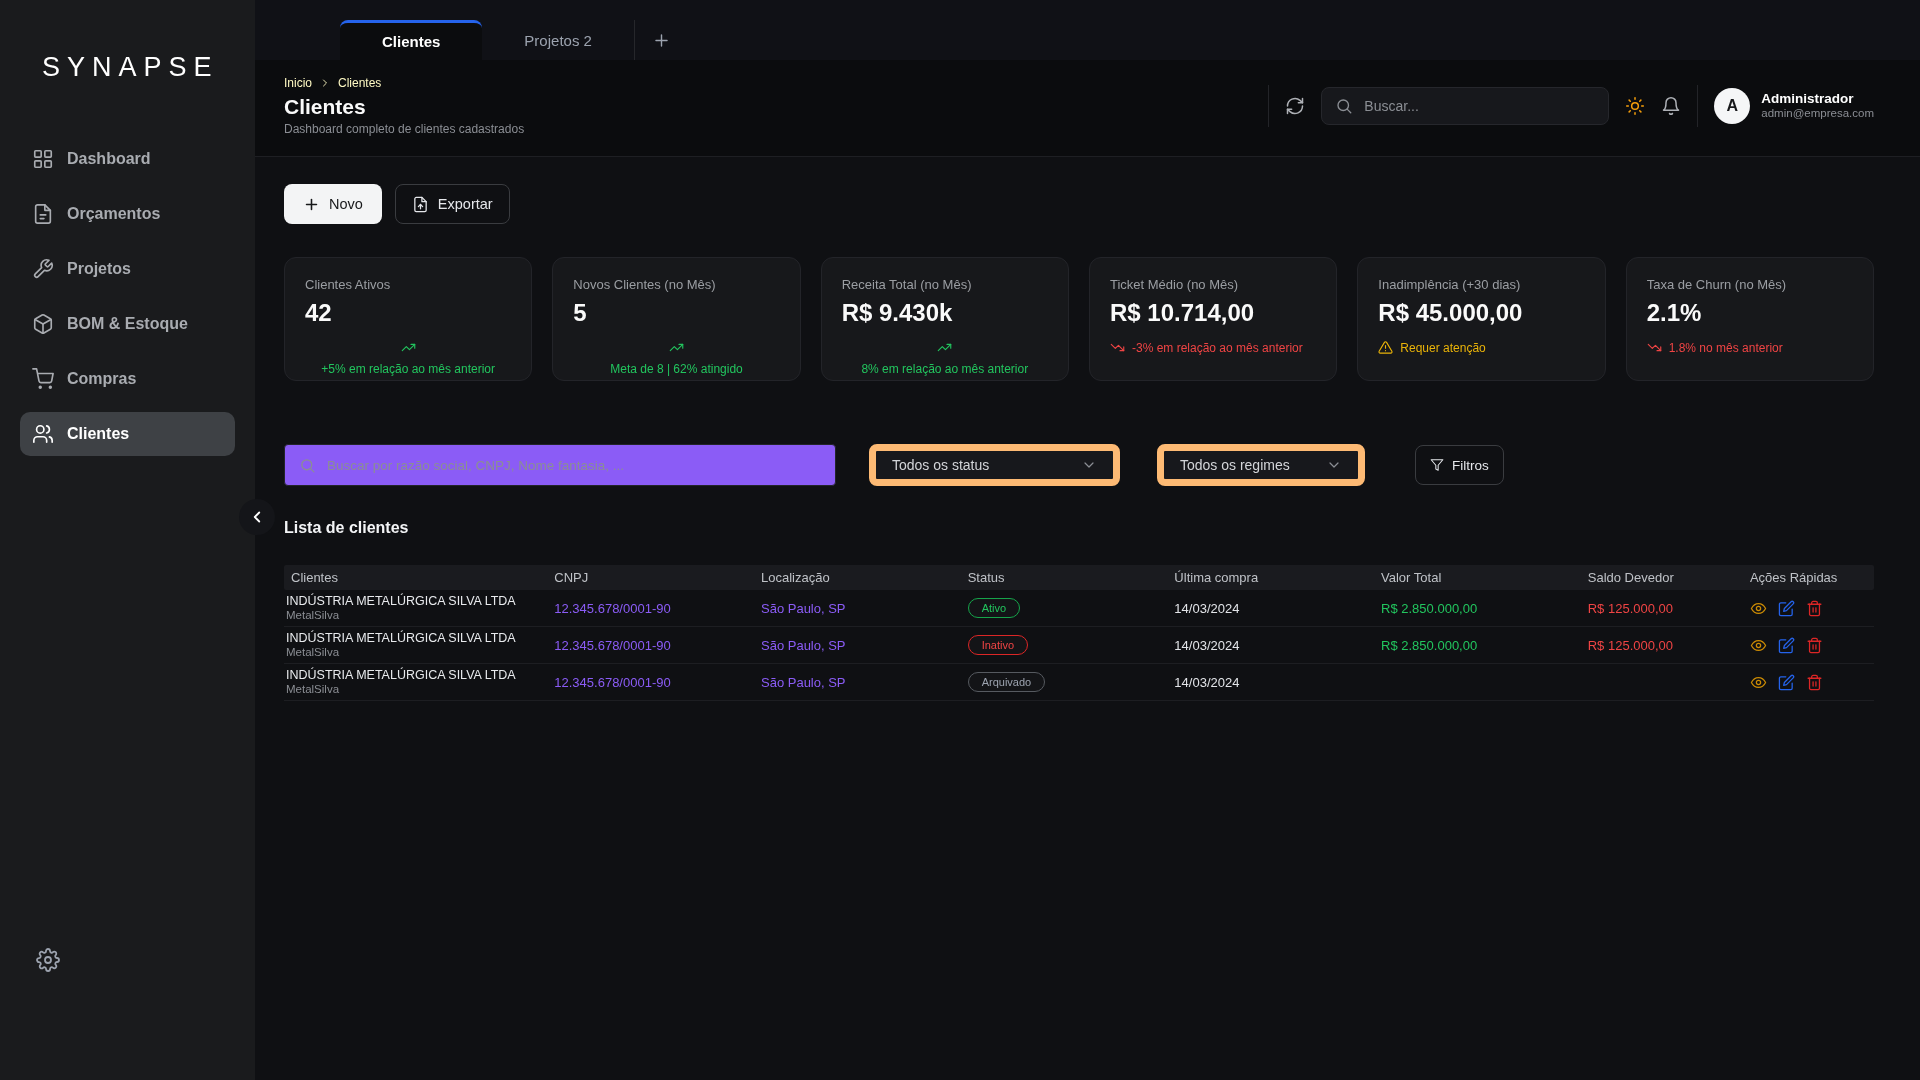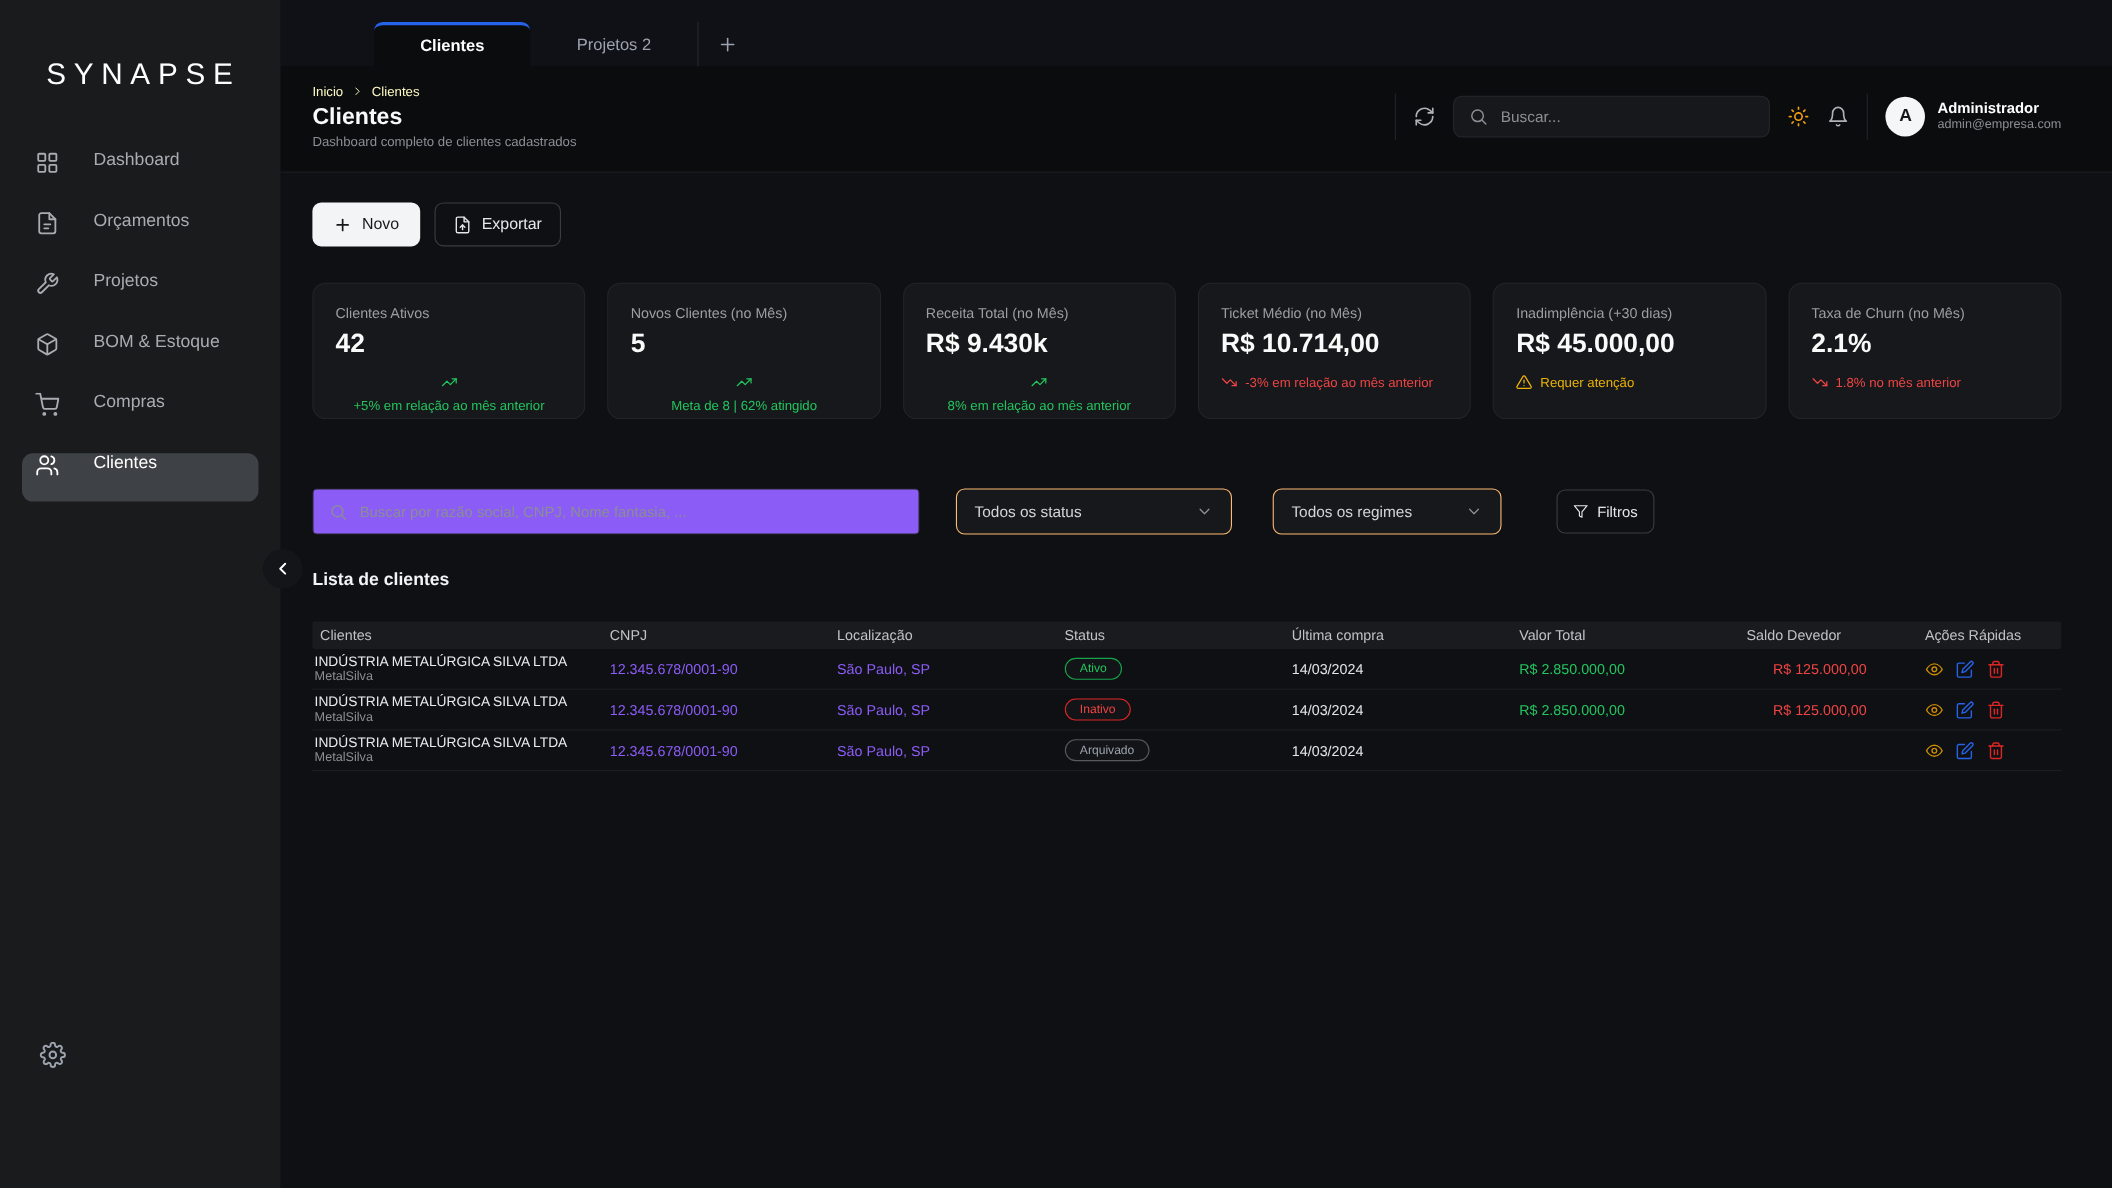--- a/index.html
+++ b/index.html
@@ -4,22 +4,22 @@
 <style>
   * { margin:0; padding:0; box-sizing:border-box; }
   html,body { width:1920px; height:1080px; overflow:hidden; background:#0b0c0e;
               font-family:"Liberation Sans", sans-serif; color:#e5e7eb; }
   .app { display:flex; width:1920px; height:1080px; position:relative; }
 
   
   .sidebar { width:255px; flex-shrink:0; background:#1a1b1d; position:relative; display:flex; flex-direction:column; }
   .logo { padding:52px 0 0 42px; font-size:27px; letter-spacing:7px; font-weight:400; color:#ffffff; white-space:nowrap; }
   .nav { margin-top:54px; padding:0 20px; display:flex; flex-direction:column; gap:11px; }
-  .nav-item { height:44px; border-radius:10px; display:flex; align-items:flex-start; gap:31px; padding:0 12px;
-              color:#a9acb1; font-size:16px; cursor:pointer; }
+  .nav-item { height:44px; border-radius:10px; display:flex; align-items:center; gap:13px; padding:0 12px;
+              color:#a9acb1; font-size:16px; cursor:pointer;font-weight:bold; }
   .nav-item.active { background:#3e4145; color:#ffffff; }
   .nav-item svg { width:22px; height:22px; flex-shrink:0; }
   .sidebar-settings { position:absolute; left:36px; bottom:104px; color:#9ca3af; cursor:pointer; }
   .sidebar-settings svg { width:24px; height:24px; }
 
   svg.ic { fill:none; stroke:currentColor; stroke-width:1.8; stroke-linecap:round; stroke-linejoin:round; }
 
   
   .main { flex:1; display:flex; flex-direction:column; background:#0f1013; min-width:0; }
 
@@ -75,21 +75,21 @@
   [data-tone="red"]   { color:#ef4444; }
   [data-tone="amber"] { color:#eab308; }
 
   .filterbar { display:flex; align-items:center; margin-top:63px; }
   .fsearch { width:552px; height:42px; background:#8b5cf6; border:1px solid #232429; border-radius:4px;
              display:flex; align-items:center; gap:11px; padding:0 14px; }
   .fsearch svg { width:17px; height:17px; color:#8b8e94; flex-shrink:0; }
   .fsearch input { flex:1; background:transparent; border:none; outline:none; color:#e5e7eb; font-size:13.5px;
                    font-family:"Liberation Sans", sans-serif; }
   .fsearch input::placeholder { color:#8b8e94; }
-  .select { height:42px; background:#17181c; border:1px solid #fdba74; border-radius:8px; display:flex;
+  .select { height:42px; background:#17181c; border:7px solid #fdba74; border-radius:8px; display:flex;
             align-items:center; justify-content:space-between; padding:0 16px; font-size:14px; color:#d3d5d9; cursor:pointer; }
   .select svg { width:16px; height:16px; color:#8b8e94; }
   .select.status { width:251px; margin-left:33px; }
   .select.regime { width:208px; margin-left:37px; }
   .btn-filters { margin-left:50px; height:40px; padding:0 14px; background:transparent; border:1px solid #3a3c40;
                  border-radius:8px; color:#e5e7eb; font-size:13.5px; display:flex; align-items:center; gap:8px; cursor:pointer;
                  font-family:"Liberation Sans", sans-serif; }
   .btn-filters svg { width:14px; height:14px; }
 
   .list-title { margin-top:33px; font-size:16px; font-weight:700; color:#f3f4f6; }
@@ -99,21 +99,21 @@
            font-size:13px; color:#bfc2c7; border-radius:2px; }
   .thead .th:first-child { padding-left:7px; }
   .trow { display:grid; grid-template-columns:var(--cols); align-items:center; height:37px;
           border-bottom:1px solid #1d1e22; font-size:13px; }
   .cell-client { padding-left:2px; line-height:1.2; }
   .client-name { color:#e8eaed; font-size:12.5px; }
   .client-alias { color:#8b8e94; font-size:11.5px; }
   .cell-cnpj, .cell-loc { color:#8b5cf6; }
   .cell-date { color:#e2e4e8; }
   .cell-total { color:#22c55e; }
-  .cell-debt { color:#ef4444;margin-left:24px; }
+  .cell-debt { color:#ef4444; }
   .badge { display:inline-block; padding:3px 13px; border-radius:999px; font-size:11px; border:1px solid;
            background:rgba(255,255,255,0.02); }
   .badge[data-tone="green"] { border-color:#16a34a; }
   .badge[data-tone="red"]   { border-color:#dc2626; }
   .badge[data-tone="gray"]  { color:#9ca3af; border-color:#565a60; }
   .actions { display:flex; gap:11px; }
   .action-btn { background:none; border:none; cursor:pointer; display:flex; padding:0; }
   .action-btn svg { width:17px; height:17px; }
   .act-view { color:#ca8a04; }
   .act-edit { color:#2563eb; }

